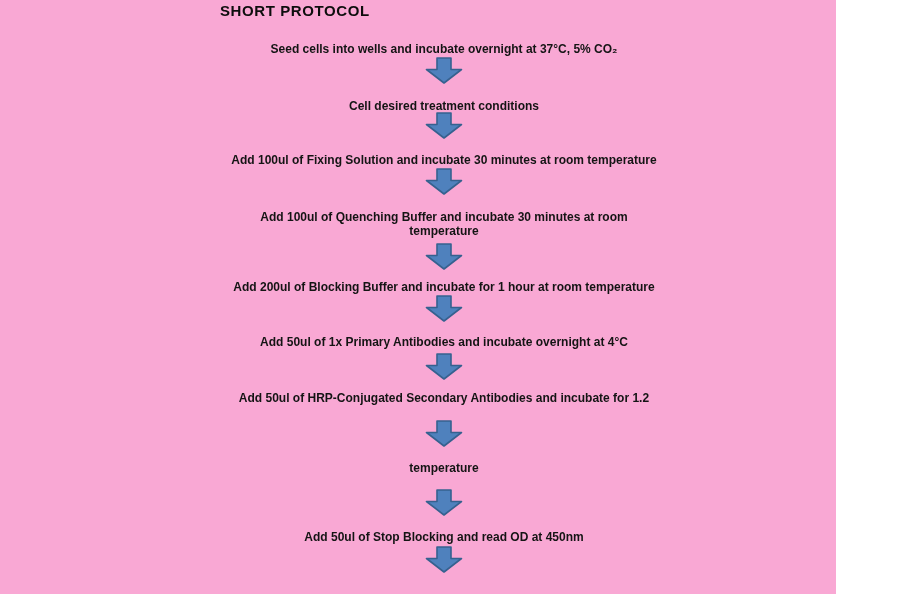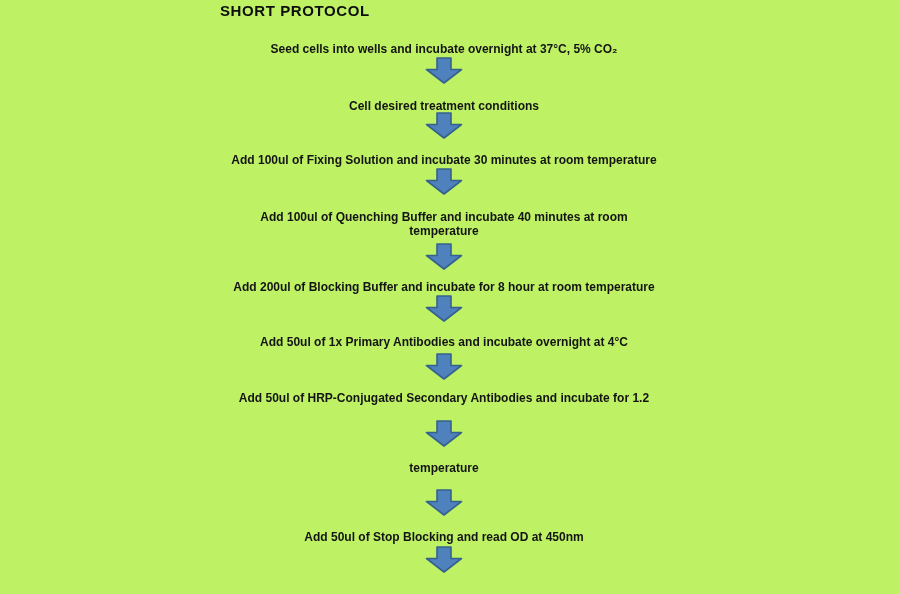--- a/index.html
+++ b/index.html
@@ -2,23 +2,23 @@
 <html><head>
 <meta charset="utf-8">
 <style>
   html, body {
     margin: 0;
     padding: 0;
     background: #ffffff;
   }
   .canvas {
     position: relative;
-    width: 900px;
+    width: 836px;
     height: 594px;
-    background: #bef264;
+    background: #f9a8d4;
     font-family: "Liberation Sans", "DejaVu Sans", sans-serif;
     color: #111111;
     overflow: hidden;
   }
   .title {
     position: absolute;
     left: 220px;
     top: 2px;
     font-size: 15px;
     font-weight: 700;
@@ -86,32 +86,32 @@
       <div>Add 100ul of Fixing Solution and incubate 30 minutes at room temperature</div>
     </div>
 
     <div class="arrow" style="top:168px">
       <svg width="38" height="27" viewBox="0 0 38 27">
         <polygon points="12,1 26,1 26,12.5 36.5,12.5 19,26 1.5,12.5 12,12.5" stroke-width="1.6" stroke-linejoin="round" fill="#4f81bd" stroke="#36618f"></polygon>
       </svg>
     </div>
 
     <div class="step" style="top:202px">
-      <div>Add 100ul of Quenching Buffer and incubate 40 minutes at room</div>
+      <div>Add 100ul of Quenching Buffer and incubate 30 minutes at room</div>
       <div>temperature</div>
     </div>
 
     <div class="arrow" style="top:243px">
       <svg width="38" height="27" viewBox="0 0 38 27">
         <polygon points="12,1 26,1 26,12.5 36.5,12.5 19,26 1.5,12.5 12,12.5" stroke-width="1.6" stroke-linejoin="round" fill="#4f81bd" stroke="#36618f"></polygon>
       </svg>
     </div>
 
     <div class="step" style="top:272px">
-      <div>Add 200ul of Blocking Buffer and incubate for 8 hour at room temperature</div>
+      <div>Add 200ul of Blocking Buffer and incubate for 1 hour at room temperature</div>
     </div>
 
     <div class="arrow" style="top:295px">
       <svg width="38" height="27" viewBox="0 0 38 27">
         <polygon points="12,1 26,1 26,12.5 36.5,12.5 19,26 1.5,12.5 12,12.5" stroke-width="1.6" stroke-linejoin="round" fill="#4f81bd" stroke="#36618f"></polygon>
       </svg>
     </div>
 
     <div class="step" style="top:327px">
       <div>Add 50ul of 1x Primary Antibodies and incubate overnight at 4°C</div>

